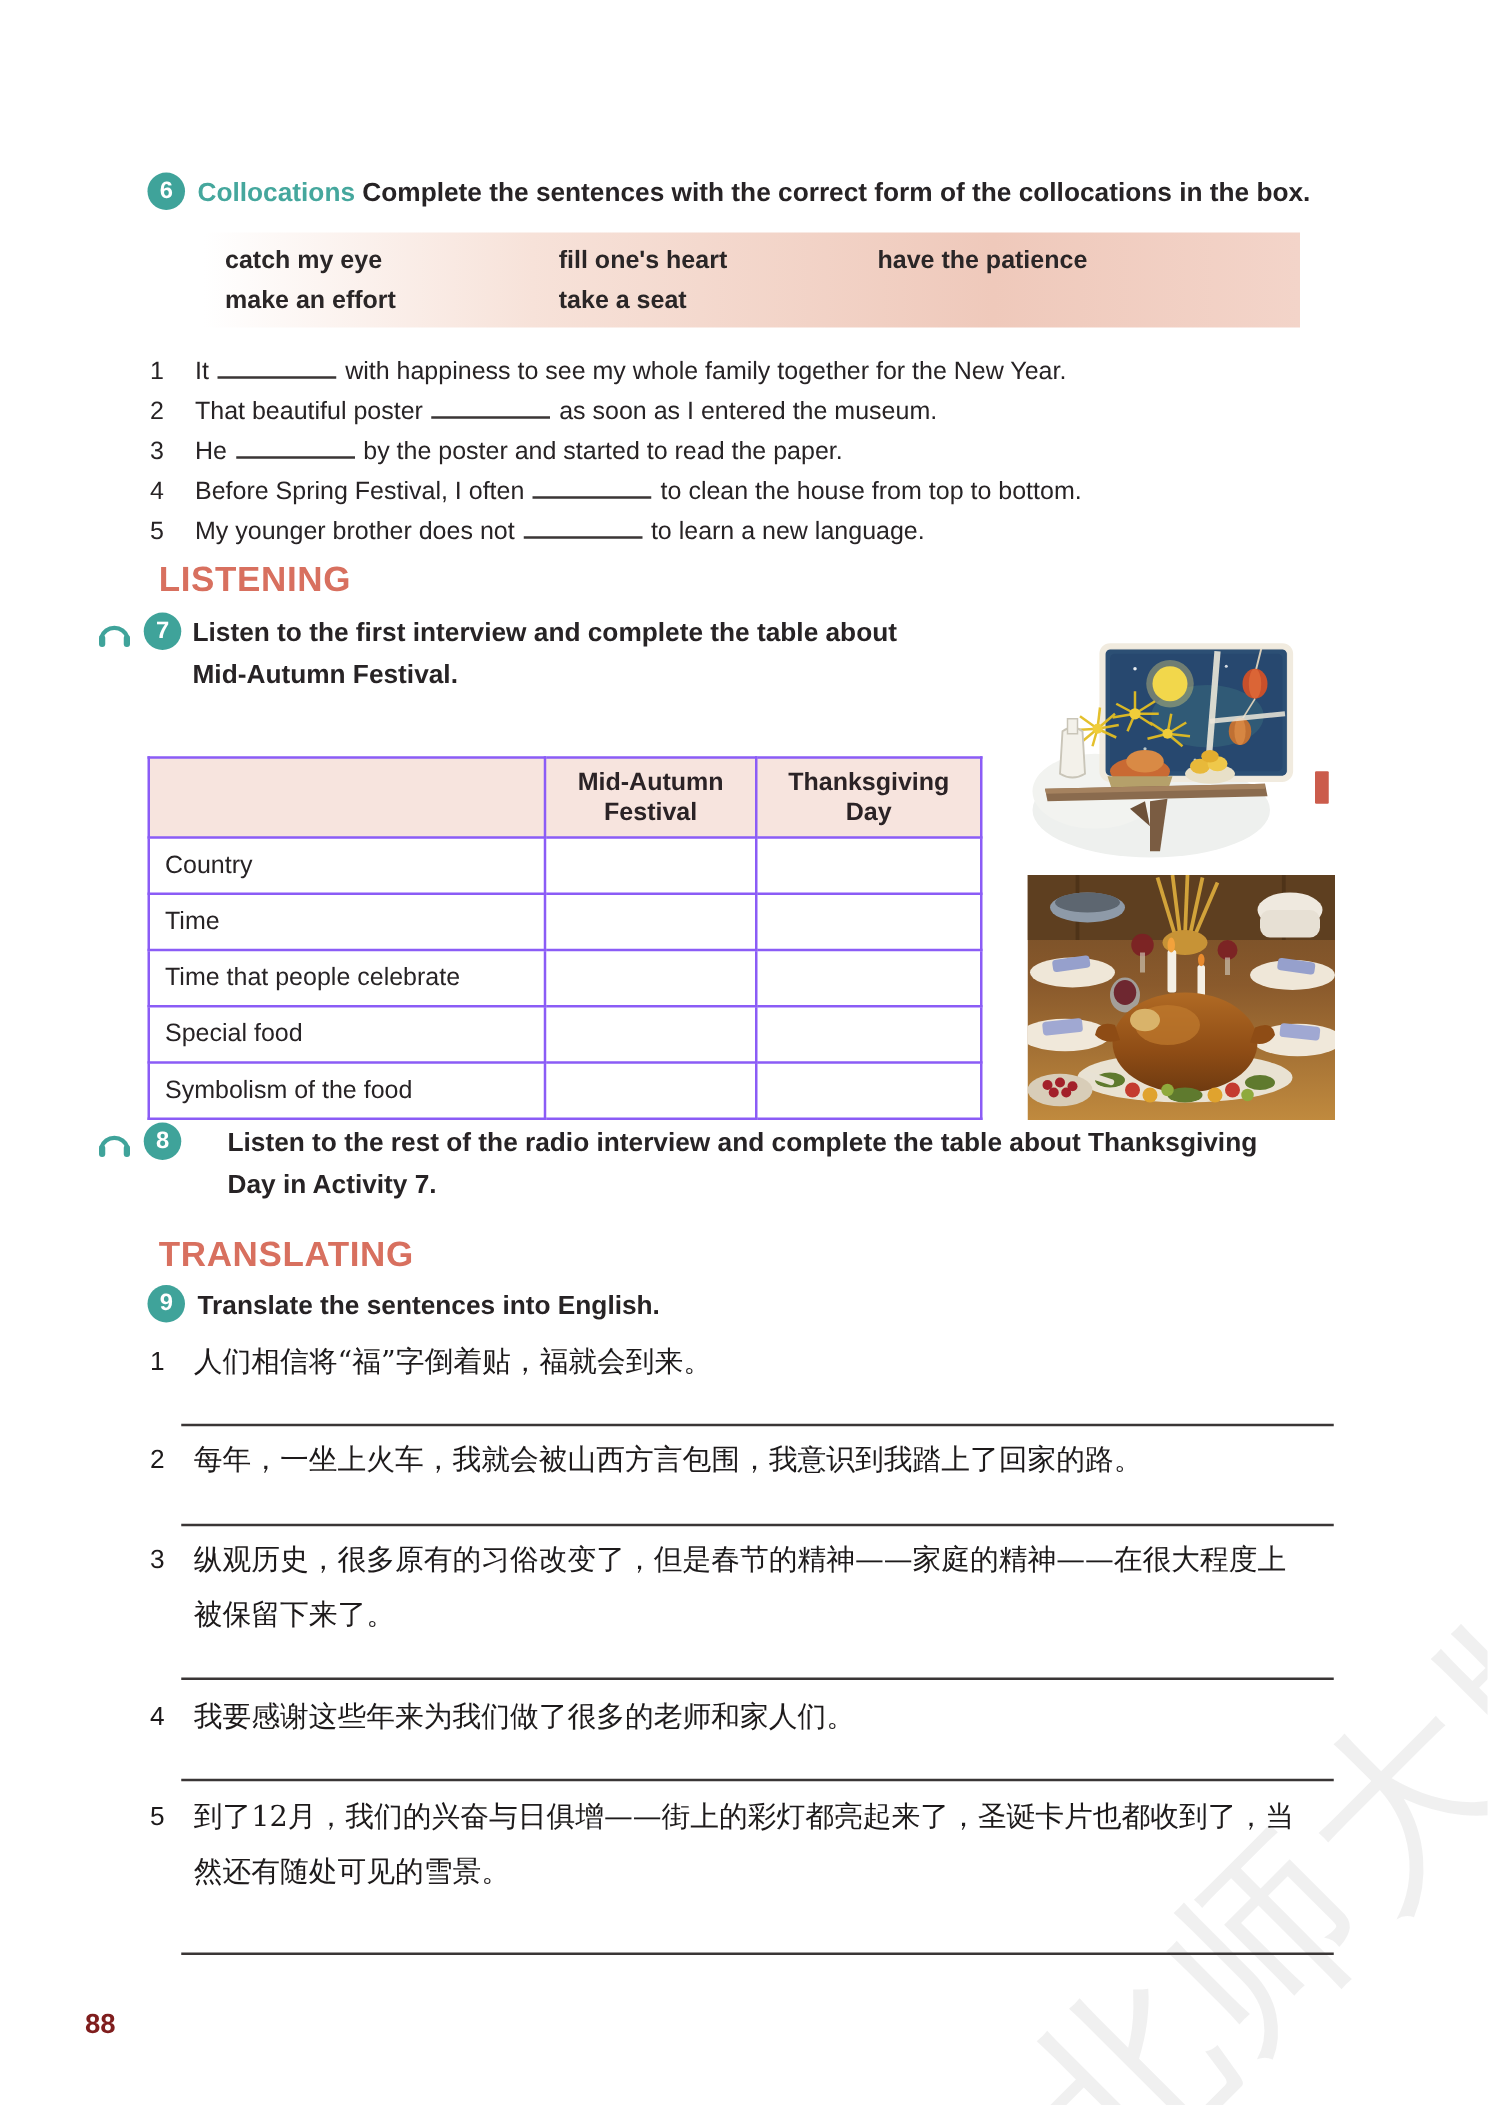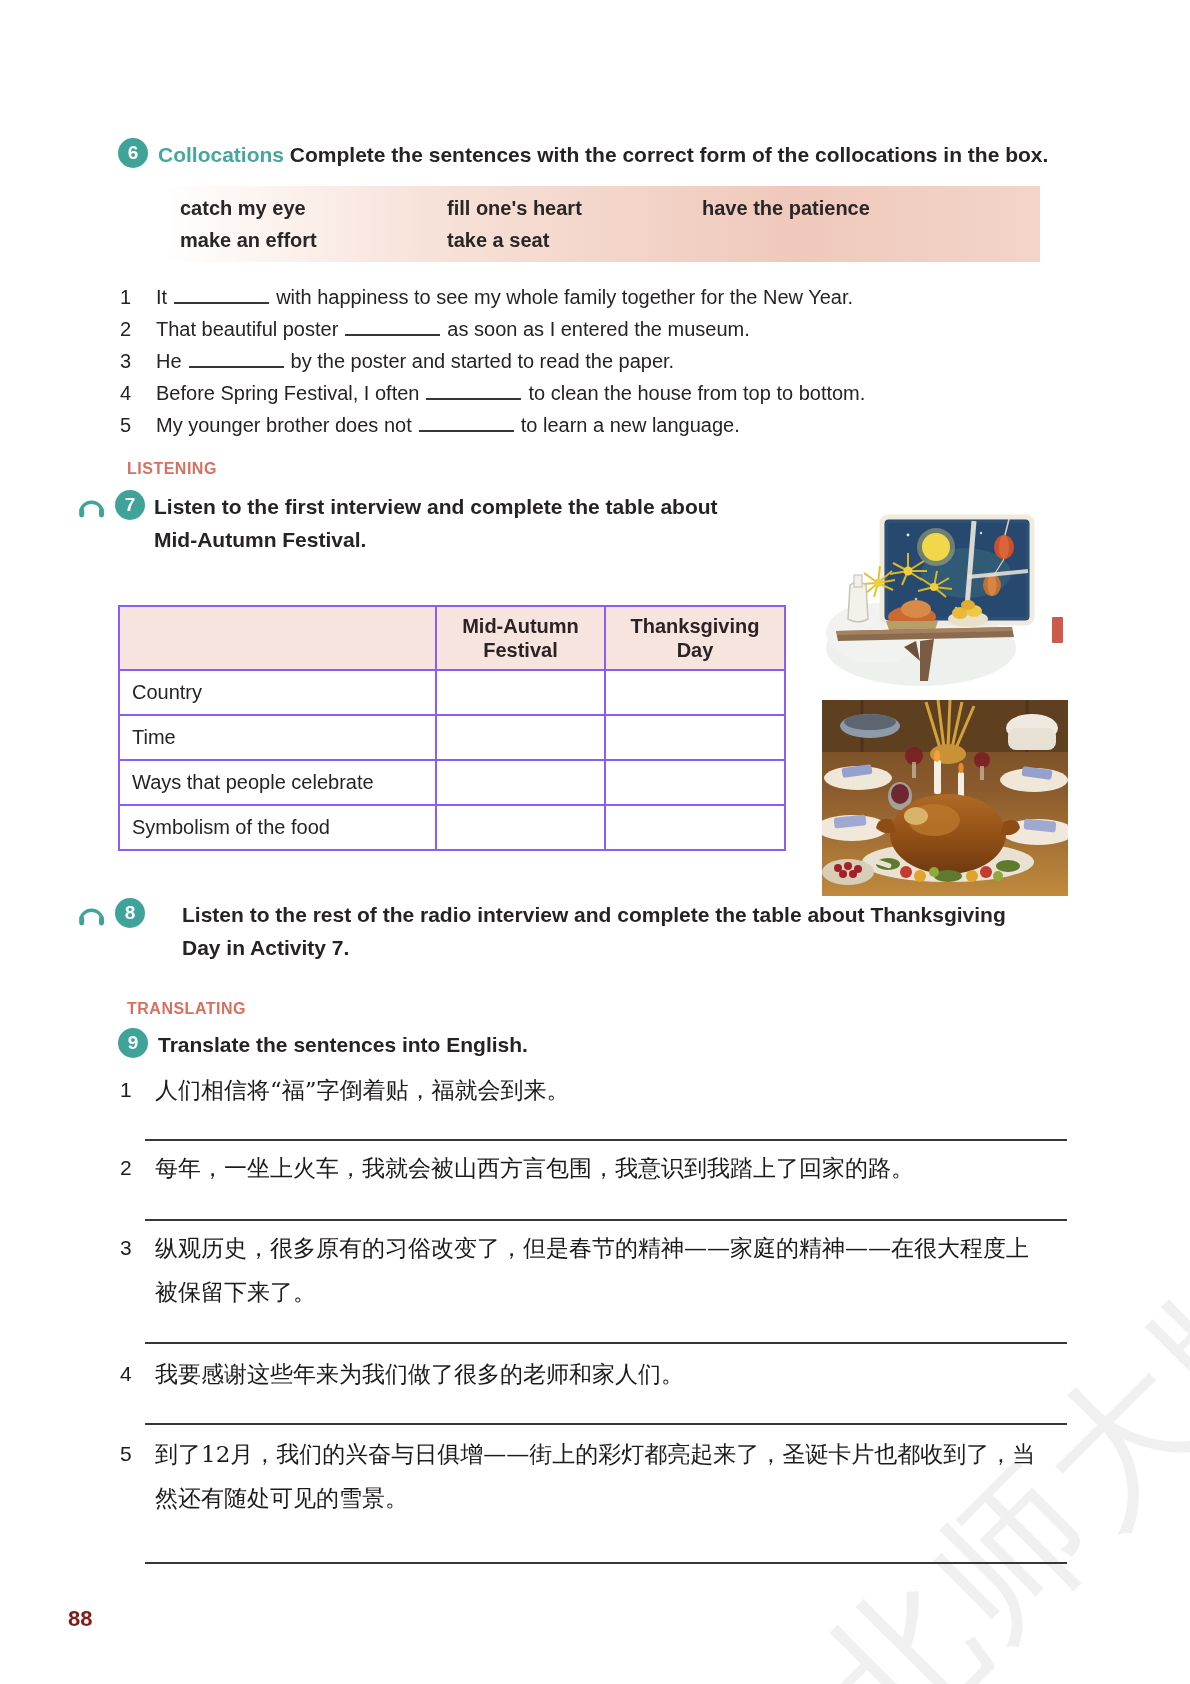--- a/index.html
+++ b/index.html
@@ -12,21 +12,21 @@
   
   .ex-head{display:flex;align-items:flex-start;gap:10px;}
   .num-badge{
     width:30px;height:30px;border-radius:50%;background:#3fa39a;color:#fff;
     font-weight:bold;font-size:19px;display:flex;align-items:center;justify-content:center;
     flex:0 0 30px;
   }
   .ex-title{font-weight:bold;font-size:21px;line-height:33px;color:#272325;}
   .tag-teal{color:#45a79d;font-weight:bold;}
 
-  .section-label{font-weight:bold;font-size:16px;color:#d8705f;letter-spacing:0.5px;margin-top:12px;}
+  .section-label{font-weight:bold;font-size:28px;color:#d8705f;letter-spacing:0.5px;}
 
   
   .colloc-box{
     left:163px;top:186px;width:877px;height:76px;
     background:linear-gradient(90deg,#ffffff 0%,#f7e2d9 30%,#efc9bb 72%,#f3d4c9 100%);
     display:grid;grid-template-columns:267px 255px auto;grid-template-rows:1fr 1fr;
     align-items:center;padding:6px 0 6px 17px;box-sizing:border-box;
   }
   .colloc-item{font-size:20px;font-weight:600;color:#2a2627;}
 
@@ -143,21 +143,26 @@
     <td>Country</td>
     <td></td>
         <td></td>
   </tr>
   <tr>
     <td>Time</td>
     <td></td>
         <td></td>
   </tr>
   <tr>
-    <td>Ways that people celebrate</td>
+    <td>Time that people celebrate</td>
+    <td></td>
+        <td></td>
+  </tr>
+  <tr>
+    <td>Special food</td>
     <td></td>
         <td></td>
   </tr>
   <tr>
     <td>Symbolism of the food</td>
     <td></td>
         <td></td>
   </tr>
 </tbody>
   </table>

